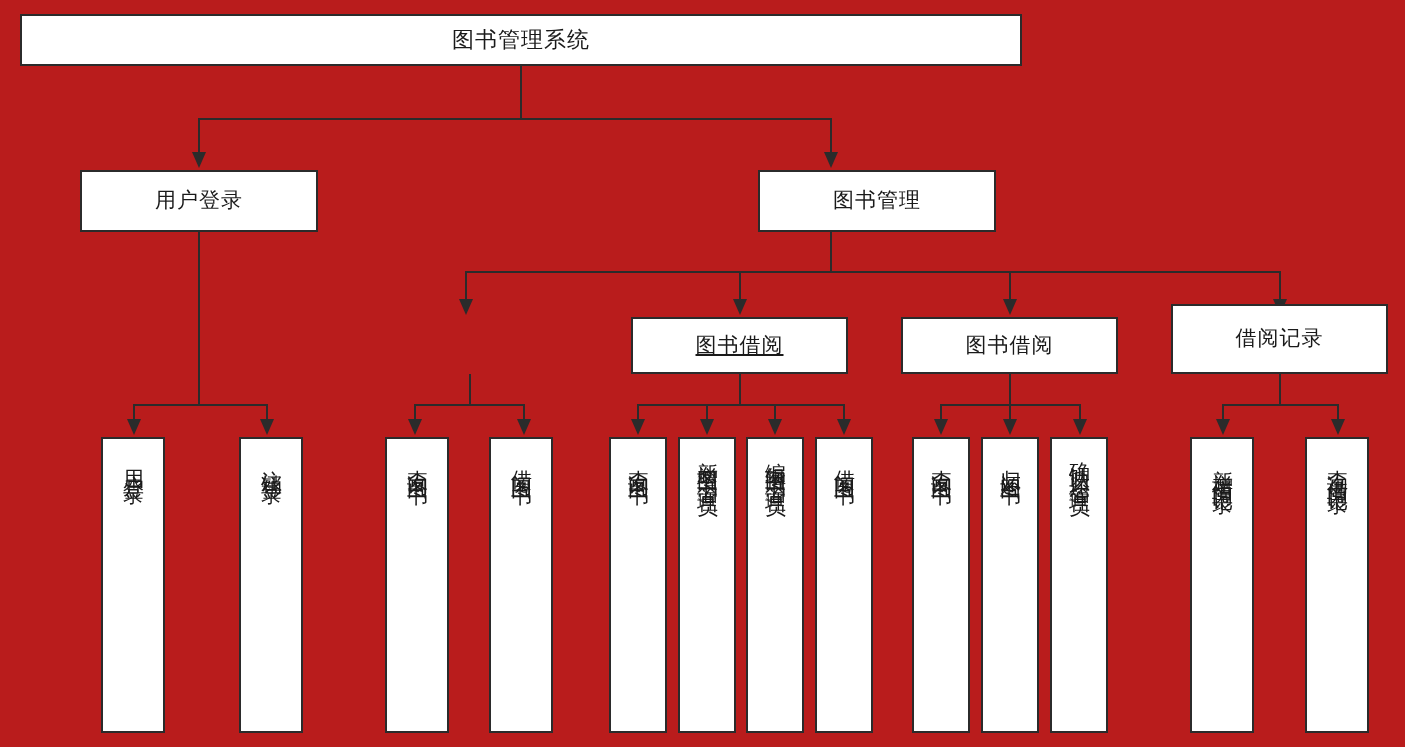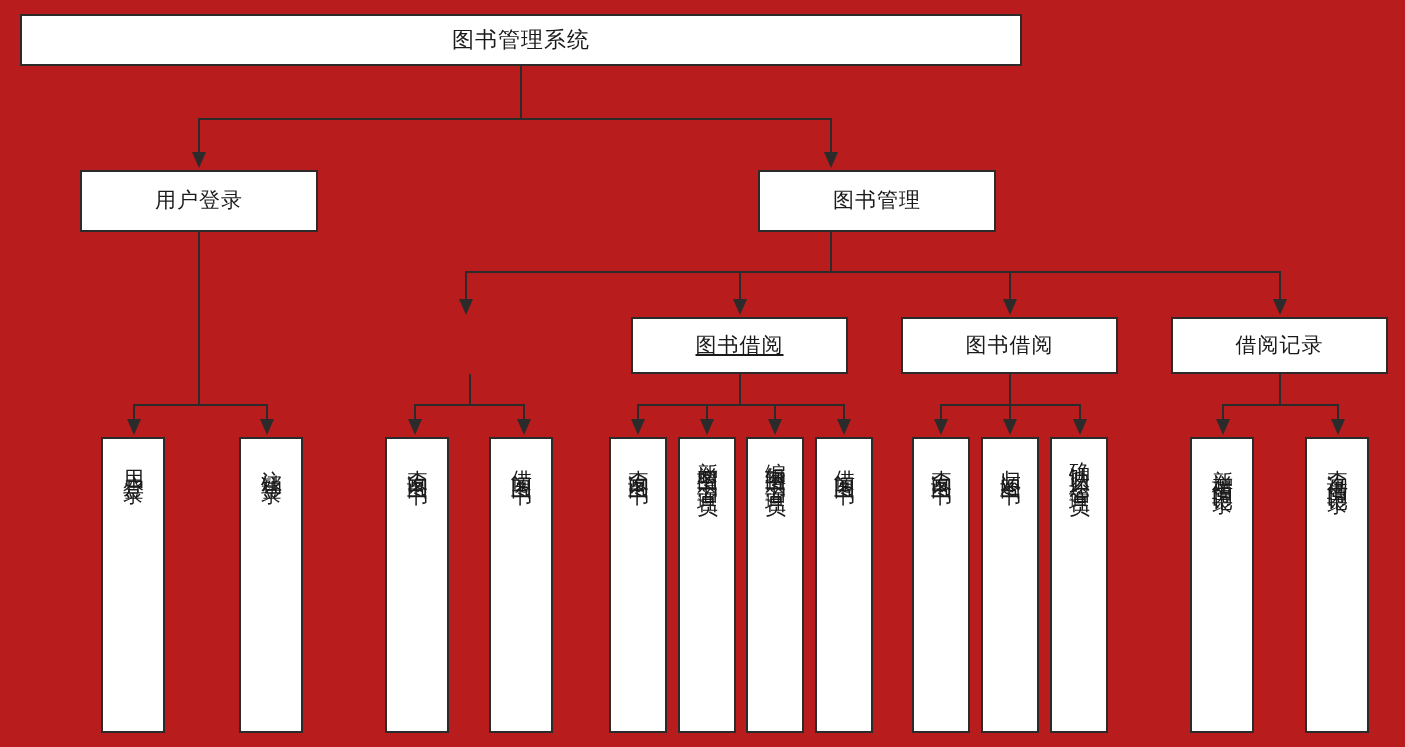--- a/index.html
+++ b/index.html
@@ -124,21 +124,21 @@
   <div class="arrow" style="left:1003px; top:299px;"></div>
   <div class="edge v" style="left:1279px; top:271px; height:30px;"></div>
   <div class="arrow" style="left:1273px; top:299px;"></div>
 
   <div class="node horiz" style="left:631px; top:317px; width:217px; height:57px;text-decoration:underline;">
     <span class="hlabel">图书借阅</span>
   </div>
   <div class="node horiz" style="left:901px; top:317px; width:217px; height:57px;">
     <span class="hlabel">图书借阅</span>
   </div>
-  <div class="node horiz" style="left:1171px; top:317px; width:217px; height:57px;justify-content:center;">
+  <div class="node horiz" style="left:1171px; top:304px; width:217px; height:70px;justify-content:center;">
     <span class="hlabel">借阅记录</span>
   </div>
 
   <div class="edge v" style="left:469px; top:374px; height:31px;"></div>
   <div class="edge h" style="left:414px; top:404px; width:110px;"></div>
   <div class="edge v" style="left:414px; top:404px; height:17px;"></div>
   <div class="arrow" style="left:408px; top:419px;"></div>
   <div class="edge v" style="left:523px; top:404px; height:17px;"></div>
   <div class="arrow" style="left:517px; top:419px;"></div>
 

